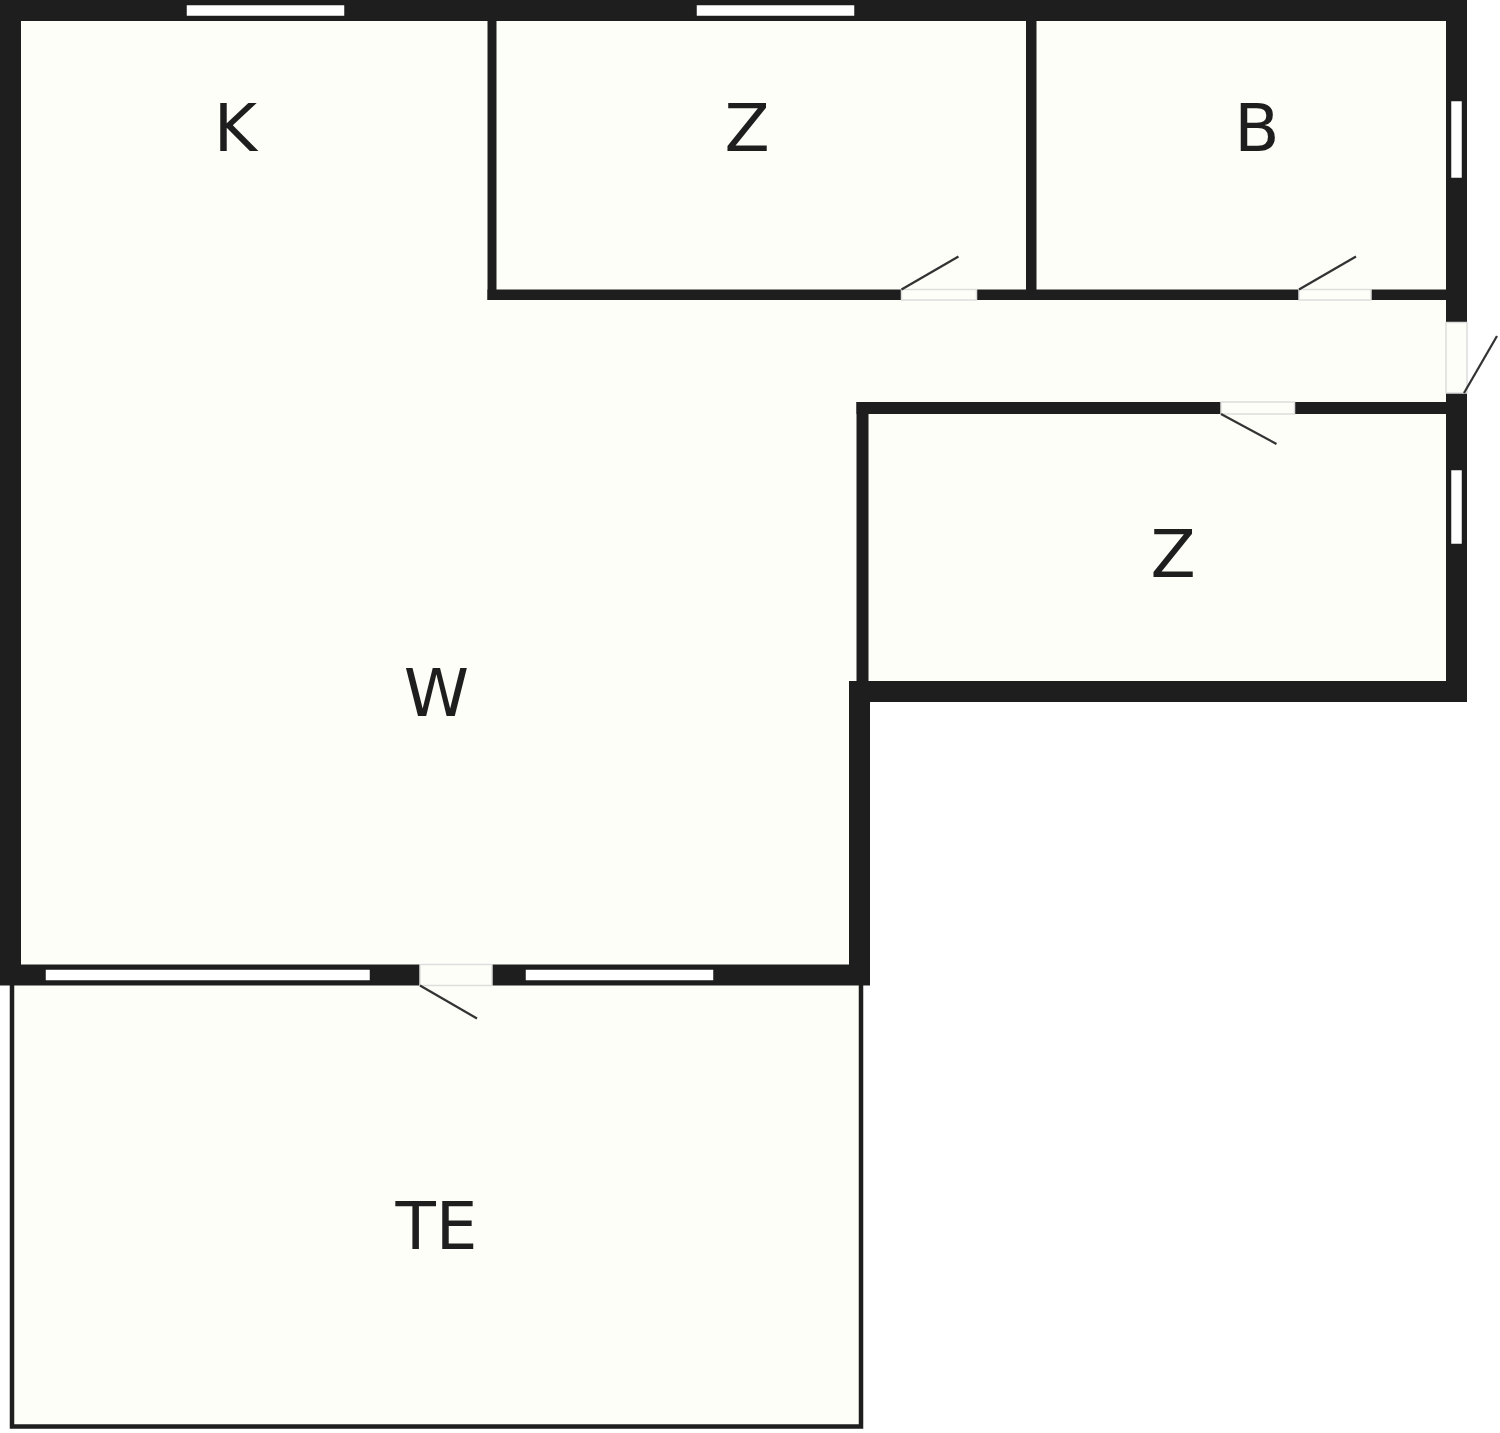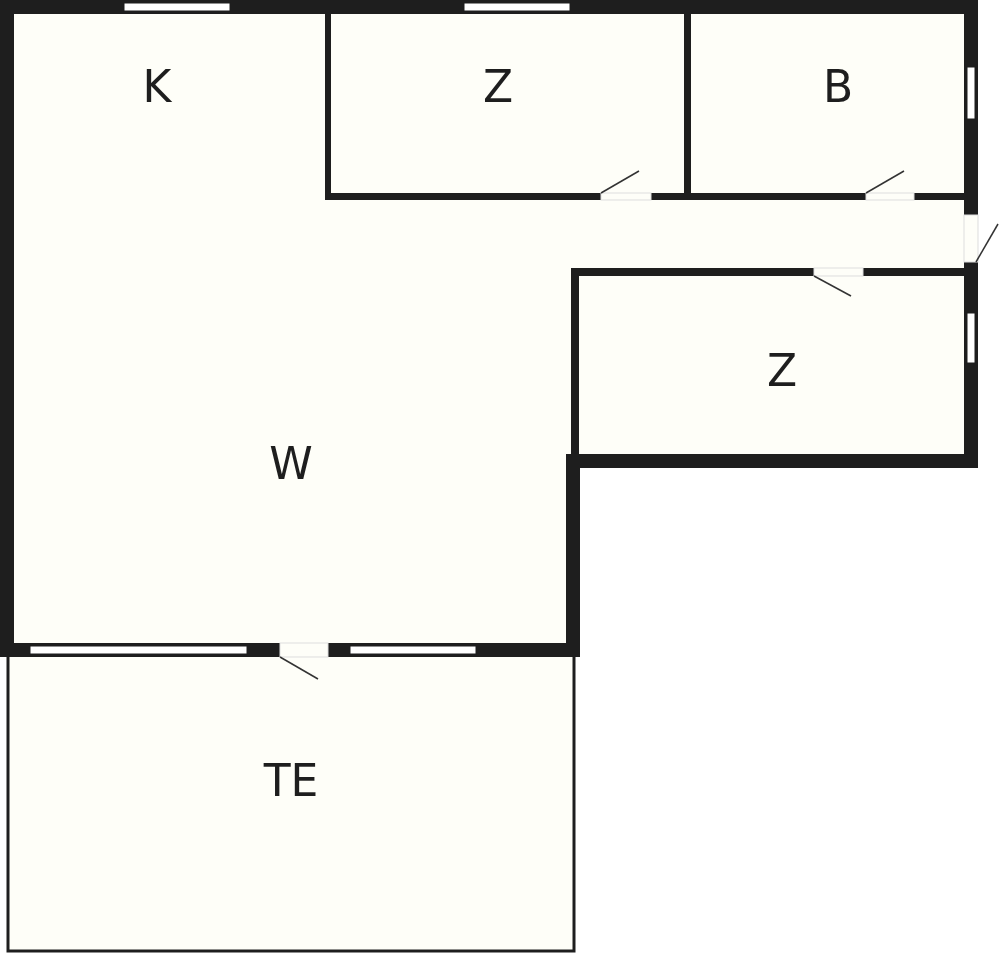--- a/index.html
+++ b/index.html
@@ -63,14 +63,14 @@
       <line x1="976" y1="262" x2="998" y2="224"></line>
       <line x1="280" y1="657" x2="318" y2="679"></line>
     </g>
   </svg>
 
   <span class="room-label" style="left:157px;top:86px;">K</span>
   <span class="room-label" style="left:498px;top:86px;">Z</span>
   <span class="room-label" style="left:838px;top:86px;">B</span>
   <span class="room-label" style="left:782px;top:370px;">Z</span>
   <span class="room-label" style="left:291px;top:463px;">W</span>
-  <span class="room-label" style="left:291px;top:780px;">TE</span>
+  <span class="room-label" style="left:291px;top:818px;">TE</span>
 </div>
 
 </body></html>

